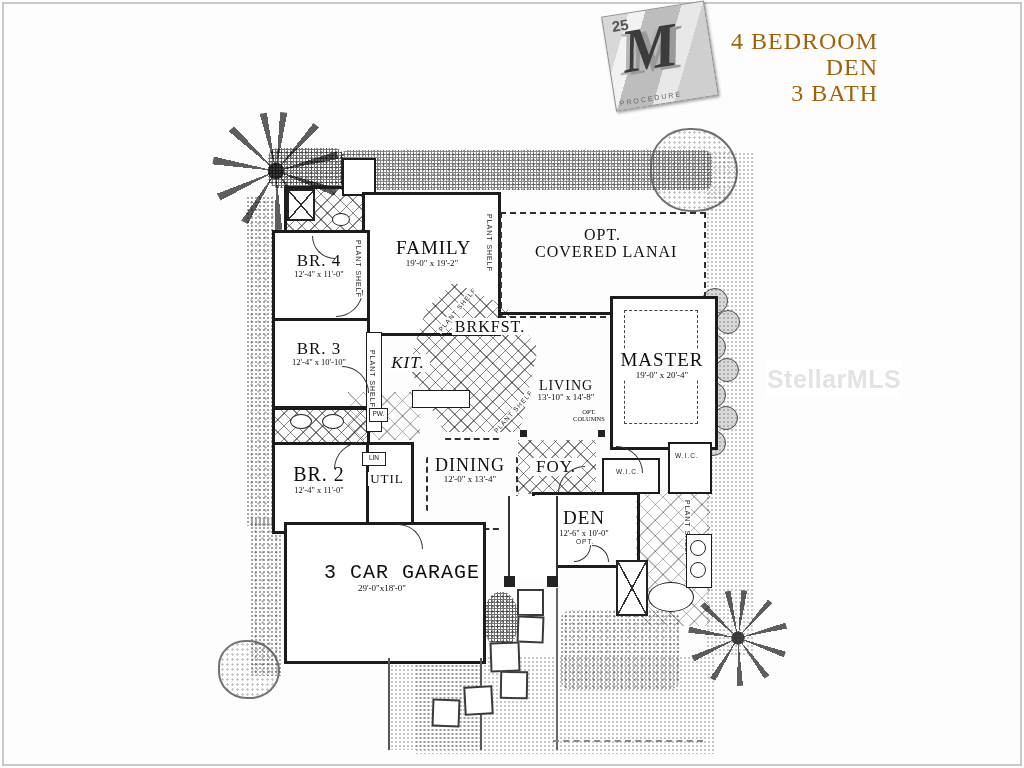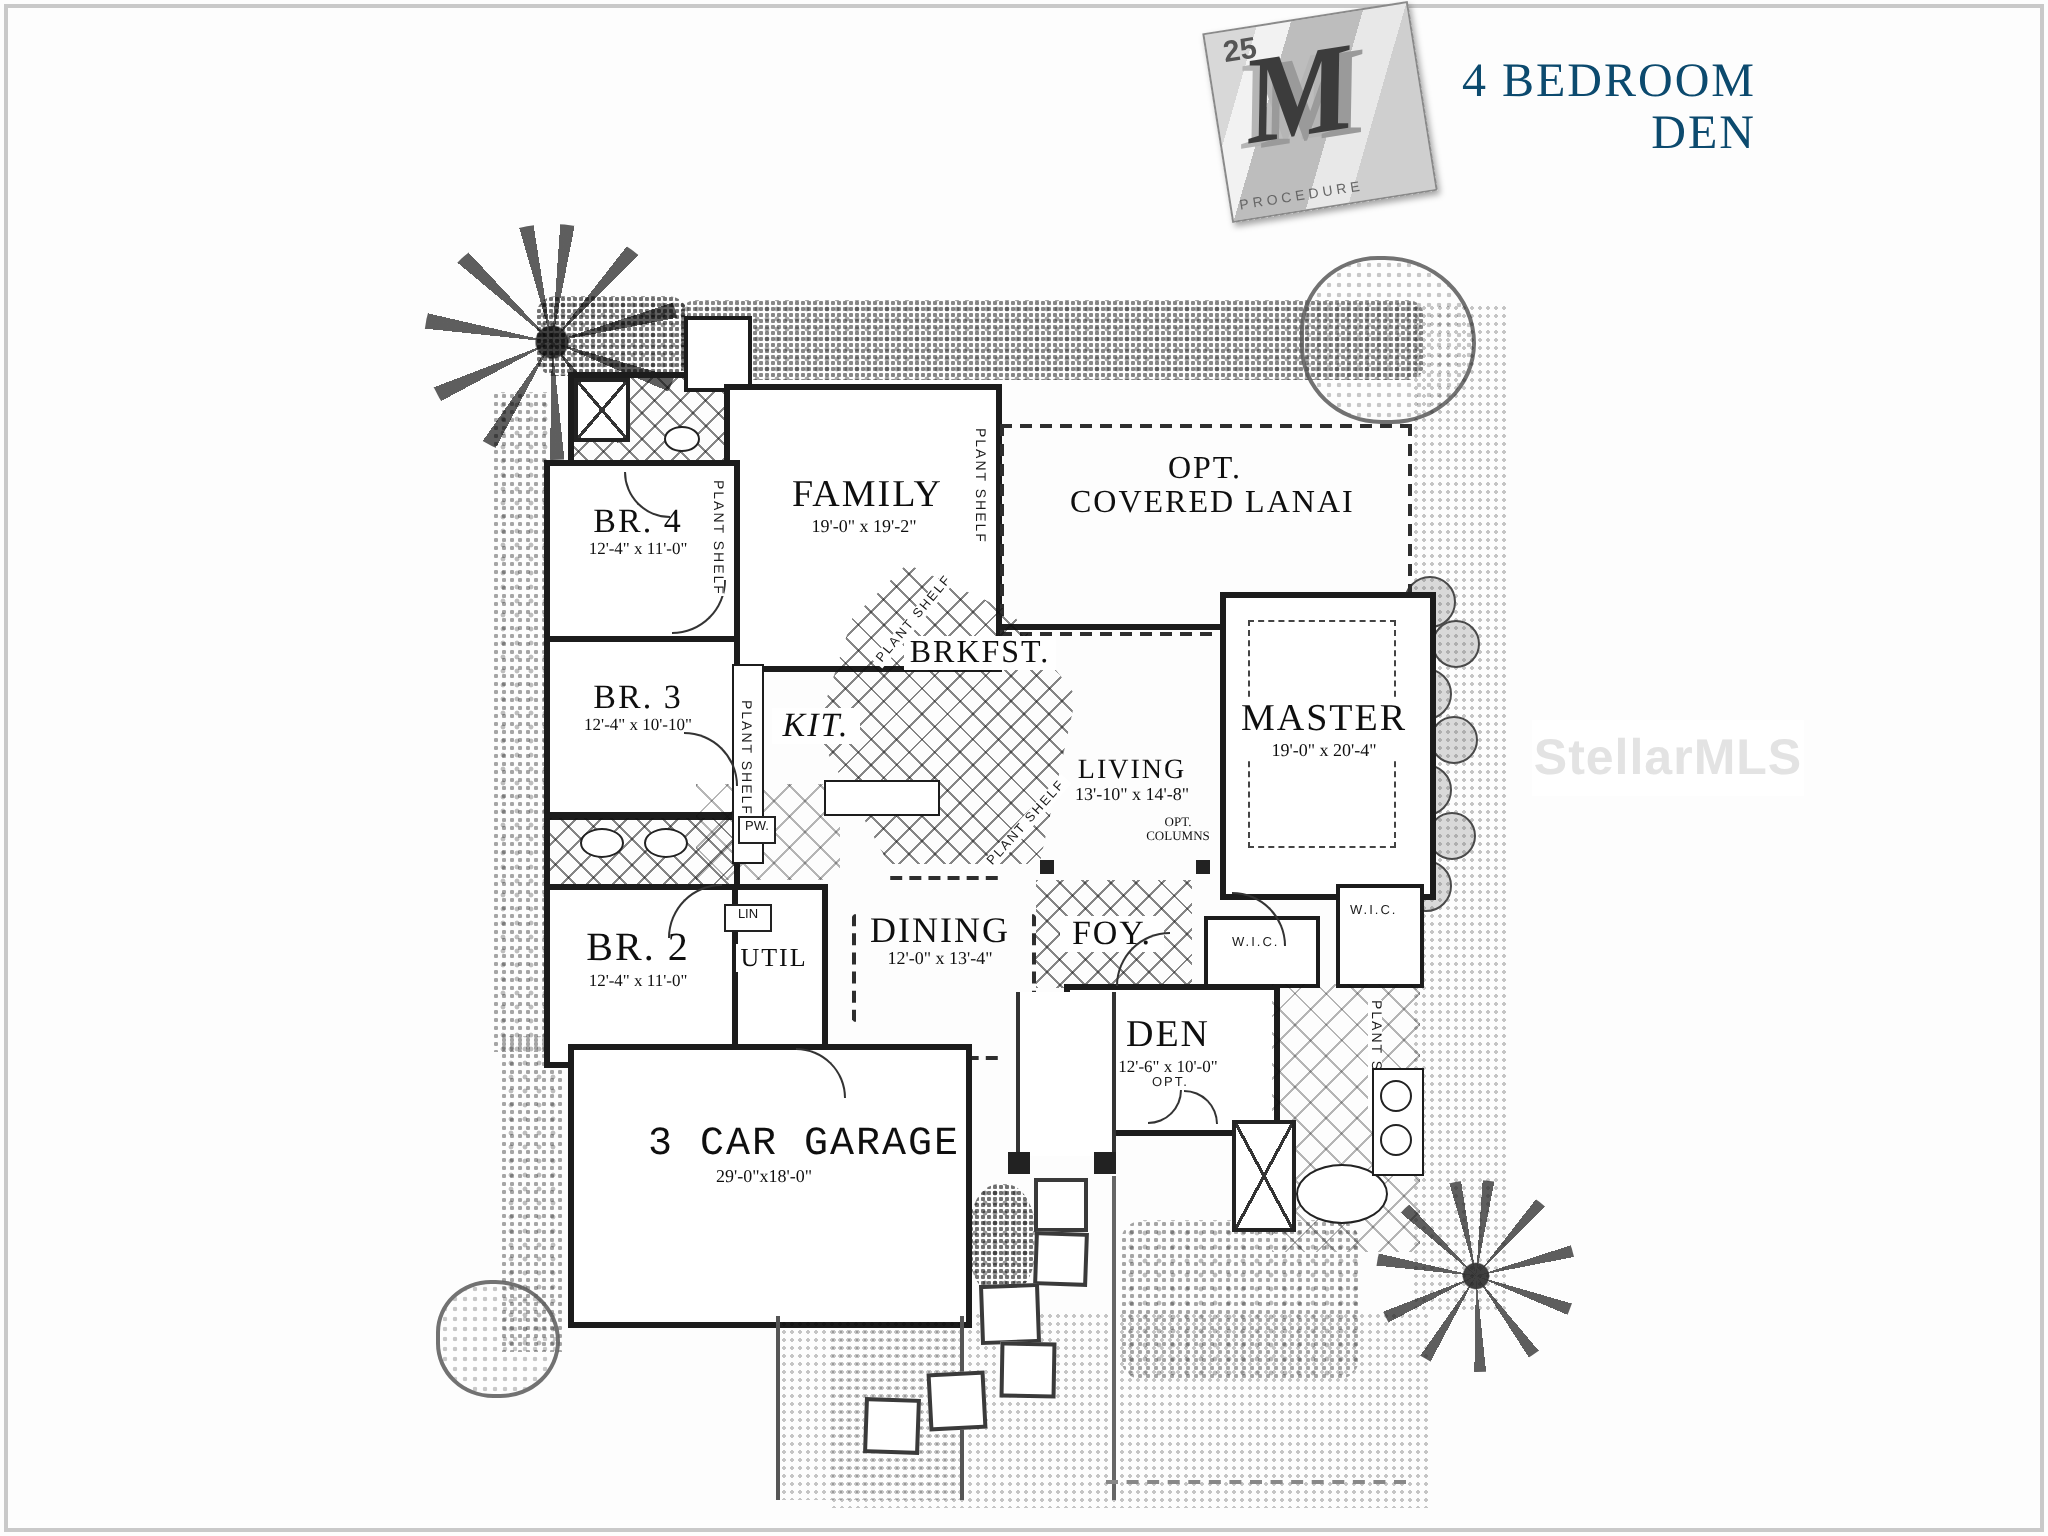--- a/index.html
+++ b/index.html
@@ -15,21 +15,21 @@
   #logo{left:608px;top:8px;width:102px;height:94px;transform:rotate(-9deg);
         border:1px solid #8a8a8a;background:
         linear-gradient(115deg,#d8d8d8 0 18%,#f2f2f2 18% 30%,#bdbdbd 30% 55%,#e8e8e8 55% 70%,#cfcfcf 70%);
         box-shadow:1px 2px 3px rgba(0,0,0,.35);overflow:hidden;}
   #logo .num{position:absolute;left:8px;top:2px;font-size:15px;font-weight:700;color:#555;font-family:"Liberation Sans",sans-serif;}
   #logo .mono{position:absolute;left:14px;top:6px;font-size:62px;line-height:62px;font-weight:700;font-style:italic;
         color:#3c3c3c;text-shadow:6px 3px 0 #9a9a9a,-4px 2px 0 #b5b5b5;}
   #logo .cap{position:absolute;left:4px;bottom:3px;font-size:7px;letter-spacing:2px;color:#666;
         font-family:"Liberation Sans",sans-serif;}
   #specs{left:700px;top:28px;width:178px;text-align:right;font-size:24px;line-height:26px;
-         letter-spacing:1px;color:#0c4a6e;}
+         letter-spacing:1px;color:#a16207;}
 
   
   .room{border:3px solid #1c1c1c;background:#fff;}
   .dashedroom{border:2px dashed #2e2e2e;background:transparent;}
   .wallseg{background:#1c1c1c;}
   .rl{text-align:center;line-height:1.08;color:#0f0f0f;white-space:nowrap;}
   .rl .nm{display:block;letter-spacing:1px;}
   .rl .dm{display:block;font-size:9px;}
   .wbg{background:#fff;padding:0 2px;}
   .tile{background:
@@ -72,20 +72,21 @@
   <div id="frame" class="abs"></div>
 
   <div id="logo" class="abs">
     <span class="num">25</span>
     <span class="mono">M</span>
     <span class="cap">PROCEDURE</span>
   </div>
   <div id="specs" class="abs">
     <div>4 BEDROOM</div>
     <div>DEN</div>
+    <div>3 BATH</div>
   </div>
 
   <div class="abs palm" style="left:212px;top:112px;width:128px;height:118px;"></div>
   <div class="abs speckle-dark" style="left:268px;top:148px;width:76px;height:40px;border-radius:10px;"></div>
   <div class="abs speckle-dark" style="left:340px;top:150px;width:372px;height:40px;border-radius:8px;opacity:.85;"></div>
   <div class="abs tree" style="left:650px;top:128px;width:84px;height:80px;"></div>
   <div class="abs speckle-light" style="left:706px;top:152px;width:48px;height:505px;"></div>
   <div class="abs shrub" style="left:702px;top:288px;width:24px;height:24px;"></div>
   <div class="abs shrub" style="left:716px;top:310px;width:22px;height:22px;"></div>
   <div class="abs shrub" style="left:700px;top:334px;width:24px;height:24px;"></div>

